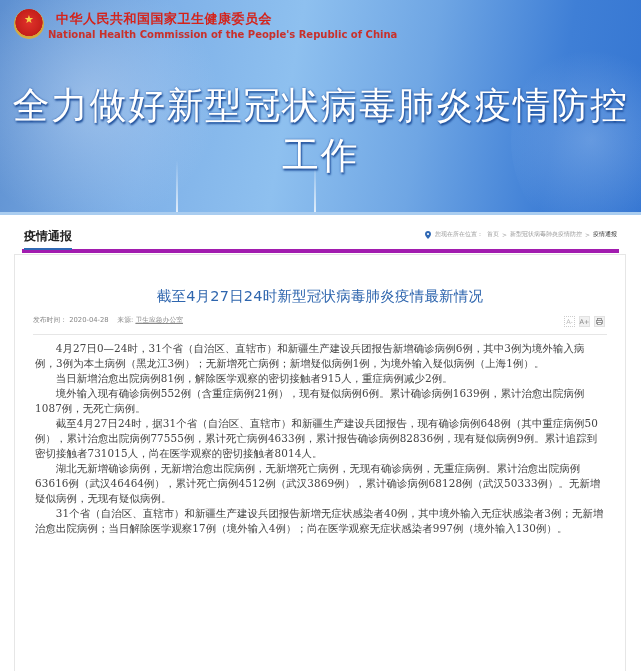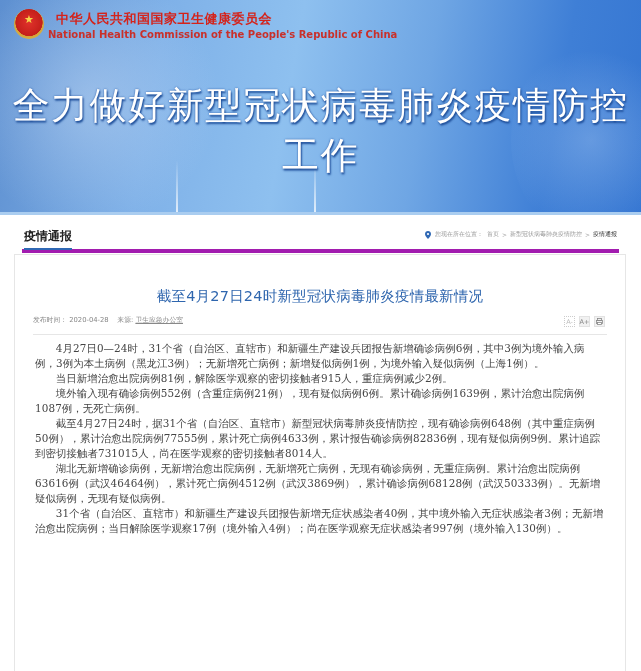--- a/index.html
+++ b/index.html
@@ -96,17 +96,17 @@
           <rect x="1.5" y="4.5" width="4" height="2" fill="#fff" stroke="#888" stroke-width="0.8"></rect>
         </svg>
       </div>
     </div>
   </div>
 
   <div class="body">
     <p>4月27日0—24时，31个省（自治区、直辖市）和新疆生产建设兵团报告新增确诊病例6例，其中3例为境外输入病例，3例为本土病例（黑龙江3例）；无新增死亡病例；新增疑似病例1例，为境外输入疑似病例（上海1例）。</p>
     <p>当日新增治愈出院病例81例，解除医学观察的密切接触者915人，重症病例减少2例。</p>
     <p>境外输入现有确诊病例552例（含重症病例21例），现有疑似病例6例。累计确诊病例1639例，累计治愈出院病例1087例，无死亡病例。</p>
-    <p>截至4月27日24时，据31个省（自治区、直辖市）新型冠状病毒肺炎疫情防控，现有确诊病例648例（其中重症病例50例），累计治愈出院病例77555例，累计死亡病例4633例，累计报告确诊病例82836例，现有疑似病例9例。累计追踪到密切接触者731015人，尚在医学观察的密切接触者8014人。</p>
+    <p>截至4月27日24时，据31个省（自治区、直辖市）和新疆生产建设兵团报告，现有确诊病例648例（其中重症病例50例），累计治愈出院病例77555例，累计死亡病例4633例，累计报告确诊病例82836例，现有疑似病例9例。累计追踪到密切接触者731015人，尚在医学观察的密切接触者8014人。</p>
     <p>湖北无新增确诊病例，无新增治愈出院病例，无新增死亡病例，无现有确诊病例，无重症病例。累计治愈出院病例63616例（武汉46464例），累计死亡病例4512例（武汉3869例），累计确诊病例68128例（武汉50333例）。无新增疑似病例，无现有疑似病例。</p>
     <p>31个省（自治区、直辖市）和新疆生产建设兵团报告新增无症状感染者40例，其中境外输入无症状感染者3例；无新增治愈出院病例；当日解除医学观察17例（境外输入4例）；尚在医学观察无症状感染者997例（境外输入130例）。</p>
   </div>
 </div>
 
 </body></html>

